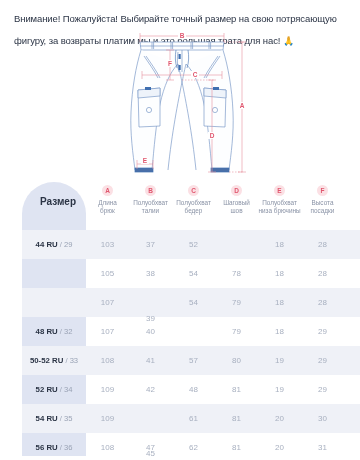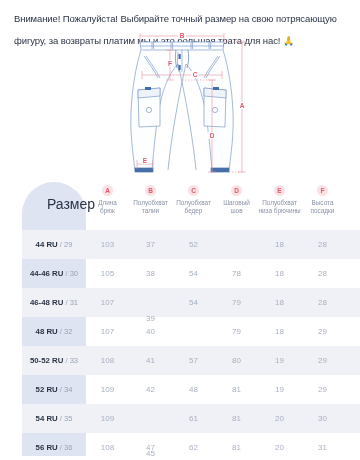--- a/index.html
+++ b/index.html
@@ -21,22 +21,22 @@
   
   .table{position:absolute;left:22px;top:182px;width:320px;height:274px;}
   .sizecol{
     position:absolute;left:0;top:0;width:64px;height:274px;
     background:#dfe4f2;border-radius:32px 32px 0 0;
   }
   .grid{position:absolute;left:0;top:0;width:320px;height:274px;}
 
   .hdr{position:absolute;left:0;top:0;width:320px;height:48px;}
   .hdr-size{
-    position:absolute;left:17px;top:14px;width:64px;text-align:center;
-    font-size:14px;font-weight:normal;color:#2b3445;
+    position:absolute;left:4px;top:14px;width:64px;text-align:center;
+    font-size:10px;font-weight:bold;color:#2b3445;
   }
   .hcell{position:absolute;top:0;text-align:center;}
   .badge{
     width:11px;height:11px;border-radius:50%;background:#fbe0e4;
     color:#e0566e;font-size:6.5px;font-weight:bold;line-height:11px;
     text-align:center;margin:3px auto 3px auto;
   }
   .hlabel{font-size:6.4px;line-height:7.6px;color:#8a93a6;}
 
   .row{position:absolute;left:0;width:320px;height:29px;}
@@ -184,30 +184,28 @@
       </div>
       <div class="row alt" style="top: 48px;">
         <div class="sz"><b>44 RU</b> / 29</div>
         <div class="cell" style="left: 64px; width: 43px;">103</div>
         <div class="cell" style="left: 107px; width: 43px;">37</div>
         <div class="cell" style="left: 150px; width: 43px;">52</div>
         <div class="cell" style="left: 236px; width: 43px;">18</div>
         <div class="cell" style="left: 279px; width: 43px;">28</div>
       </div>
       <div class="row" style="top: 77px;">
-        <div class="sz"><b>44-46 RU</b> / 30</div>
         <div class="cell" style="left: 64px; width: 43px;">105</div>
         <div class="cell" style="left: 107px; width: 43px;">38</div>
         <div class="cell" style="left: 150px; width: 43px;">54</div>
         <div class="cell" style="left: 193px; width: 43px;">78</div>
         <div class="cell" style="left: 236px; width: 43px;">18</div>
         <div class="cell" style="left: 279px; width: 43px;">28</div>
       </div>
       <div class="row alt" style="top: 106px;">
-        <div class="sz"><b>46-48 RU</b> / 31</div>
         <div class="cell" style="left: 64px; width: 43px;">107</div>
         <div class="cell" style="left: 107px; width: 43px; margin-top: 16px;">39</div>
         <div class="cell" style="left: 150px; width: 43px;">54</div>
         <div class="cell" style="left: 193px; width: 43px;">79</div>
         <div class="cell" style="left: 236px; width: 43px;">18</div>
         <div class="cell" style="left: 279px; width: 43px;">28</div>
       </div>
       <div class="row" style="top: 135px;">
         <div class="sz"><b>48 RU</b> / 32</div>
         <div class="cell" style="left: 64px; width: 43px;">107</div>

